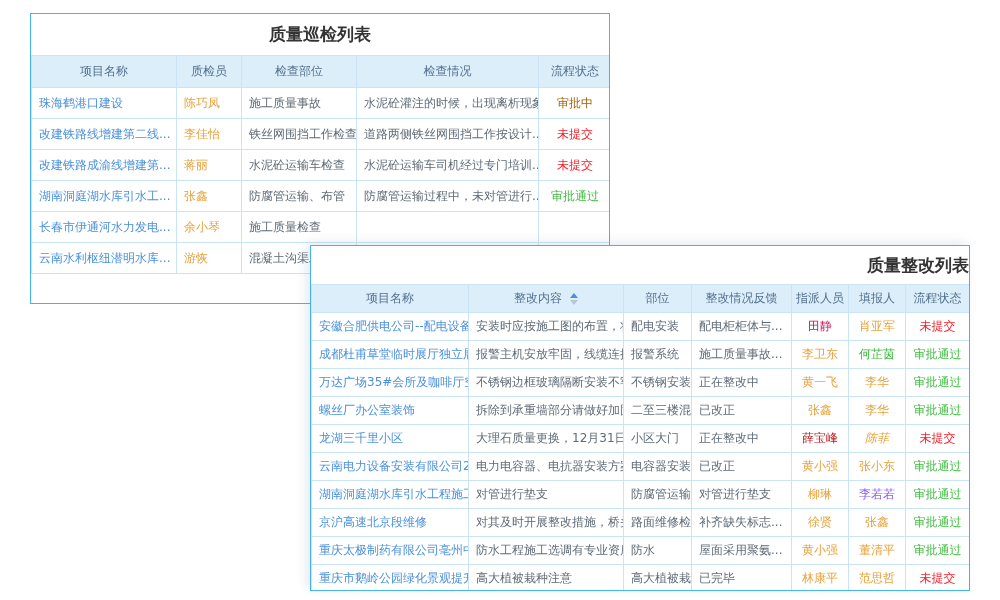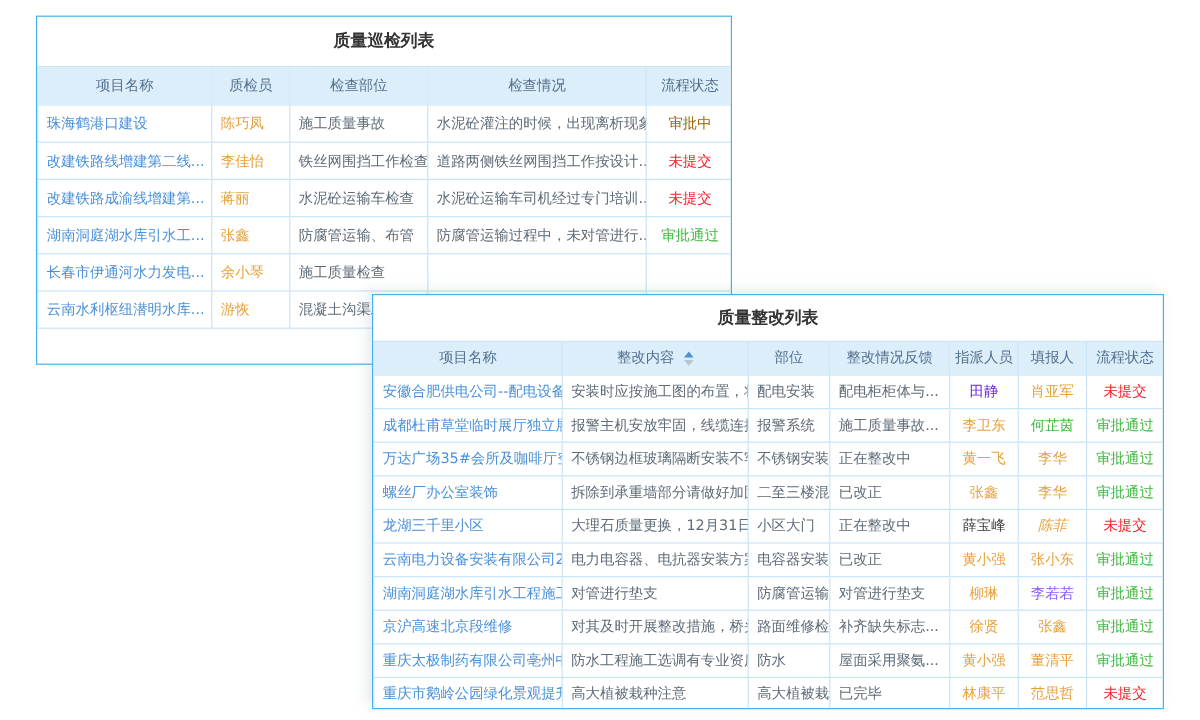--- a/index.html
+++ b/index.html
@@ -18,25 +18,25 @@
     overflow: hidden;
   }
   .panel-inspection { left: 30px; top: 13px; width: 580px; height: 291px; z-index: 1; }
   .panel-rectification {
     left: 310px; top: 245px; width: 660px; height: 346px; z-index: 2;
     box-shadow: -4px -3px 10px rgba(110, 145, 170, 0.18);
   }
   .panel-title {
     text-align: center;
     font-weight: 700;
-    font-size: 14px;
+    font-size: 17px;
     color: var(--title, #333);
   }
   .panel-inspection .panel-title { height: 41px; line-height: 41px; }
-  .panel-rectification .panel-title { height: 38px; line-height: 38px; }
+  .panel-rectification .panel-title { height: 38px; line-height: 38px; text-align: right; }
 
   table { width: 100%; border-collapse: collapse; table-layout: fixed; }
   th {
     background: var(--header-bg, #ddeefb);
     color: var(--header-text, #52708c);
     font-size: 12px;
     font-weight: 400;
     border: 1px solid var(--grid, #c9e4f7);
     text-align: center;
     padding: 0 2px;
@@ -170,21 +170,21 @@
         <th>填报人</th>
         <th>流程状态</th>
       </tr>
     </thead>
     <tbody>
         <tr>
           <td class="cell cell-link"><span>安徽合肥供电公司--配电设备...</span></td>
           <td class="cell cell-text"><span>安装时应按施工图的布置，将...</span></td>
           <td class="cell cell-text"><span>配电安装</span></td>
           <td class="cell cell-text"><span>配电柜柜体与...</span></td>
-          <td class="cell cell-name"><span style="color: #6d28d9;">田静</span></td>
+          <td class="cell cell-name"><span style="color: #be185d;">田静</span></td>
           <td class="cell cell-name"><span style="color: rgb(230, 162, 60);">肖亚军</span></td>
           <td class="cell cell-status"><span style="color: rgb(245, 34, 45);">未提交</span></td>
         </tr>
         <tr>
           <td class="cell cell-link"><span>成都杜甫草堂临时展厅独立展...</span></td>
           <td class="cell cell-text"><span>报警主机安放牢固，线缆连接...</span></td>
           <td class="cell cell-text"><span>报警系统</span></td>
           <td class="cell cell-text"><span>施工质量事故...</span></td>
           <td class="cell cell-name"><span style="color: rgb(230, 162, 60);">李卫东</span></td>
           <td class="cell cell-name"><span style="color: rgb(62, 185, 62);">何芷茵</span></td>
@@ -206,21 +206,21 @@
           <td class="cell cell-text"><span>已改正</span></td>
           <td class="cell cell-name"><span style="color: rgb(230, 162, 60);">张鑫</span></td>
           <td class="cell cell-name"><span style="color: rgb(230, 162, 60);">李华</span></td>
           <td class="cell cell-status"><span style="color: rgb(62, 185, 62);">审批通过</span></td>
         </tr>
         <tr>
           <td class="cell cell-link"><span>龙湖三千里小区</span></td>
           <td class="cell cell-text"><span>大理石质量更换，12月31日之...</span></td>
           <td class="cell cell-text"><span>小区大门</span></td>
           <td class="cell cell-text"><span>正在整改中</span></td>
-          <td class="cell cell-name"><span style="color: #404040;">薛宝峰</span></td>
+          <td class="cell cell-name"><span style="color: #b91c1c;">薛宝峰</span></td>
           <td class="cell cell-name"><span style="color: rgb(230, 162, 60); font-style: italic;">陈菲</span></td>
           <td class="cell cell-status"><span style="color: rgb(245, 34, 45);">未提交</span></td>
         </tr>
         <tr>
           <td class="cell cell-link"><span>云南电力设备安装有限公司20...</span></td>
           <td class="cell cell-text"><span>电力电容器、电抗器安装方案,...</span></td>
           <td class="cell cell-text"><span>电容器安装...</span></td>
           <td class="cell cell-text"><span>已改正</span></td>
           <td class="cell cell-name"><span style="color: rgb(230, 162, 60);">黄小强</span></td>
           <td class="cell cell-name"><span style="color: rgb(230, 162, 60);">张小东</span></td>

